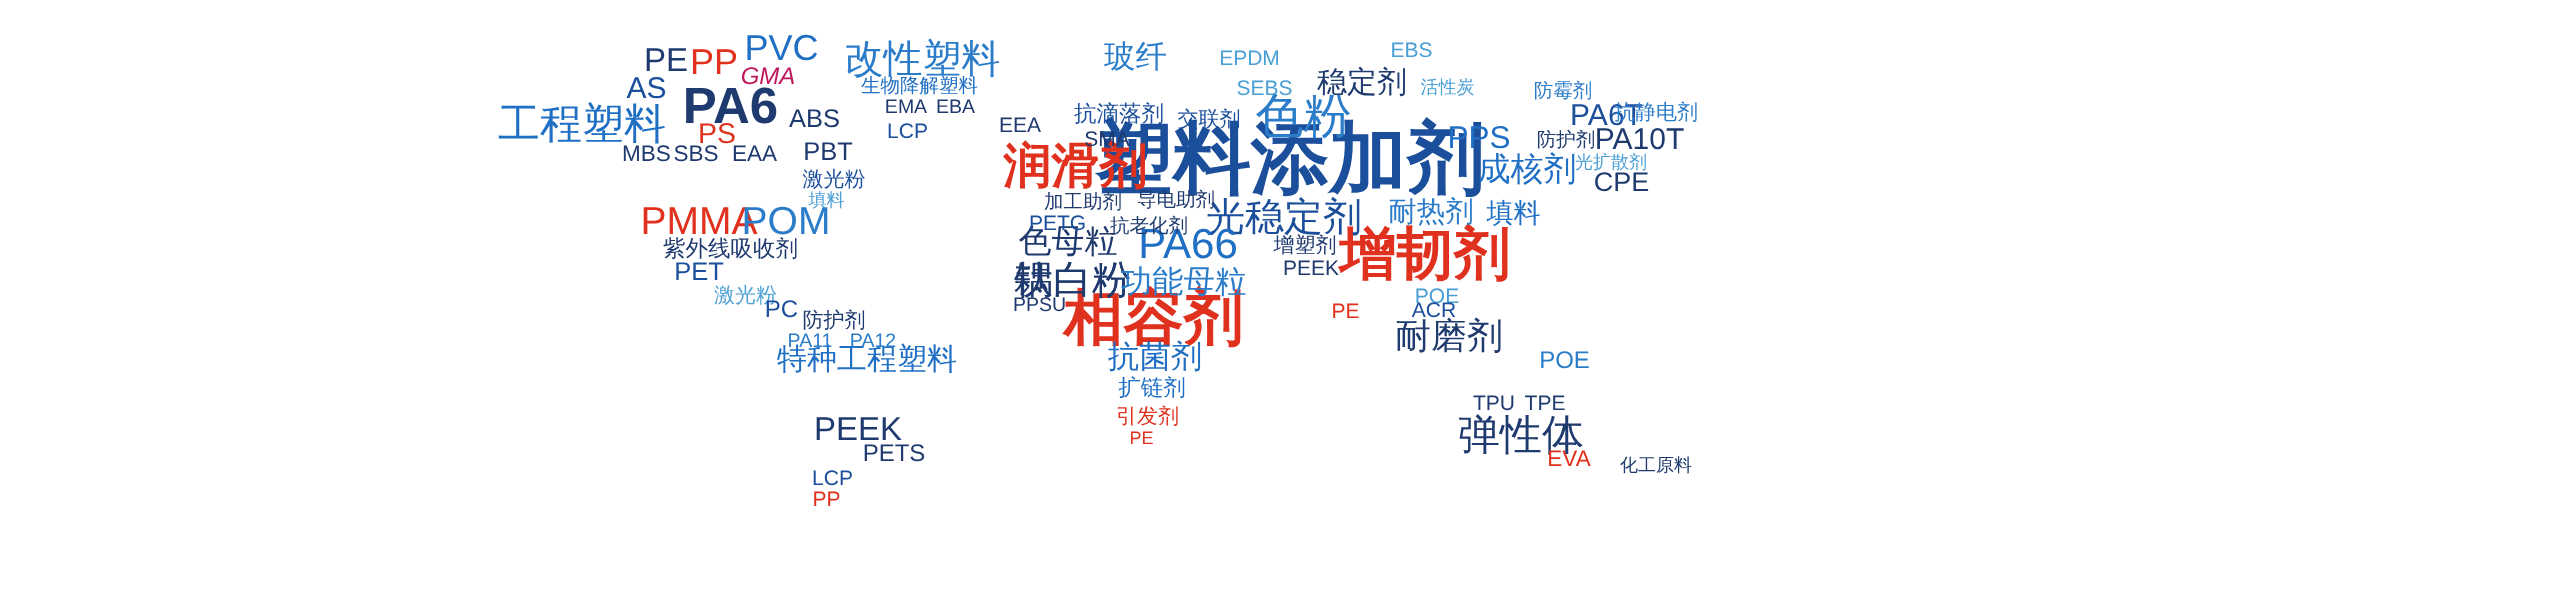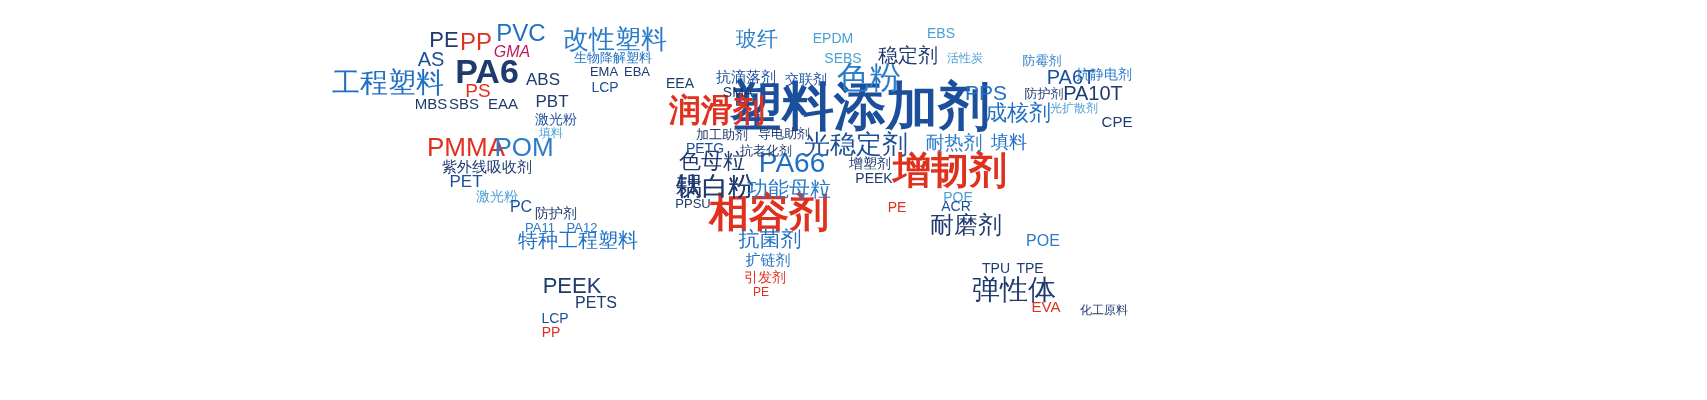--- a/index.html
+++ b/index.html
@@ -94,21 +94,21 @@
     <span class="word w-normal" style="left: 738px; top: 92px; font-size: 14px; color: rgb(31, 58, 110);">SMA</span>
     <span class="word w-normal" style="left: 806px; top: 79px; font-size: 14px; color: rgb(27, 79, 156);">交联剂</span>
     <span class="word w-normal" style="left: 843px; top: 58px; font-size: 14px; color: rgb(74, 159, 213);">SEBS</span>
     <span class="word w-normal" style="left: 833px; top: 38px; font-size: 14px; color: rgb(74, 159, 213);">EPDM</span>
     <span class="word w-normal" style="left: 941px; top: 33px; font-size: 14px; color: rgb(74, 159, 213);">EBS</span>
     <span class="word w-normal" style="left: 965px; top: 58px; font-size: 12px; color: rgb(74, 159, 213);">活性炭</span>
     <span class="word w-normal" style="left: 1042px; top: 60px; font-size: 13px; color: rgb(43, 124, 201);">防霉剂</span>
     <span class="word w-normal" style="left: 1104px; top: 74px; font-size: 14px; color: rgb(43, 124, 201);">抗静电剂</span>
     <span class="word w-normal" style="left: 1044px; top: 93px; font-size: 13px; color: rgb(31, 58, 110);">防护剂</span>
     <span class="word w-normal" style="left: 1074px; top: 108px; font-size: 12px; color: rgb(74, 159, 213);">光扩散剂</span>
-    <span class="word w-normal" style="left: 1117px; top: 121px; font-size: 15px; color: rgb(31, 58, 110);">CPE</span>
+    <span class="word w-normal" style="left: 1081px; top: 121px; font-size: 18px; color: rgb(31, 58, 110);">CPE</span>
     <span class="word w-normal" style="left: 722px; top: 134px; font-size: 13px; color: rgb(31, 58, 110);">加工助剂</span>
     <span class="word w-normal" style="left: 705px; top: 148px; font-size: 14px; color: rgb(27, 79, 156);">PETG</span>
     <span class="word w-normal" style="left: 784px; top: 133px; font-size: 13px; color: rgb(31, 58, 110);">导电助剂</span>
     <span class="word w-normal" style="left: 766px; top: 150px; font-size: 13px; color: rgb(31, 58, 110);">抗老化剂</span>
     <span class="word w-normal" style="left: 870px; top: 163px; font-size: 14px; color: rgb(31, 58, 110);">增塑剂</span>
     <span class="word w-normal" style="left: 874px; top: 178px; font-size: 14px; color: rgb(31, 58, 110);">PEEK</span>
     <span class="word w-normal" style="left: 693px; top: 203px; font-size: 13px; color: rgb(31, 58, 110);">PPSU</span>
     <span class="word w-normal" style="left: 897px; top: 207px; font-size: 14px; color: rgb(224, 48, 30);">PE</span>
     <span class="word w-normal" style="left: 958px; top: 197px; font-size: 14px; color: rgb(74, 159, 213);">POE</span>
     <span class="word w-normal" style="left: 956px; top: 206px; font-size: 14px; color: rgb(27, 79, 156);">ACR</span>

